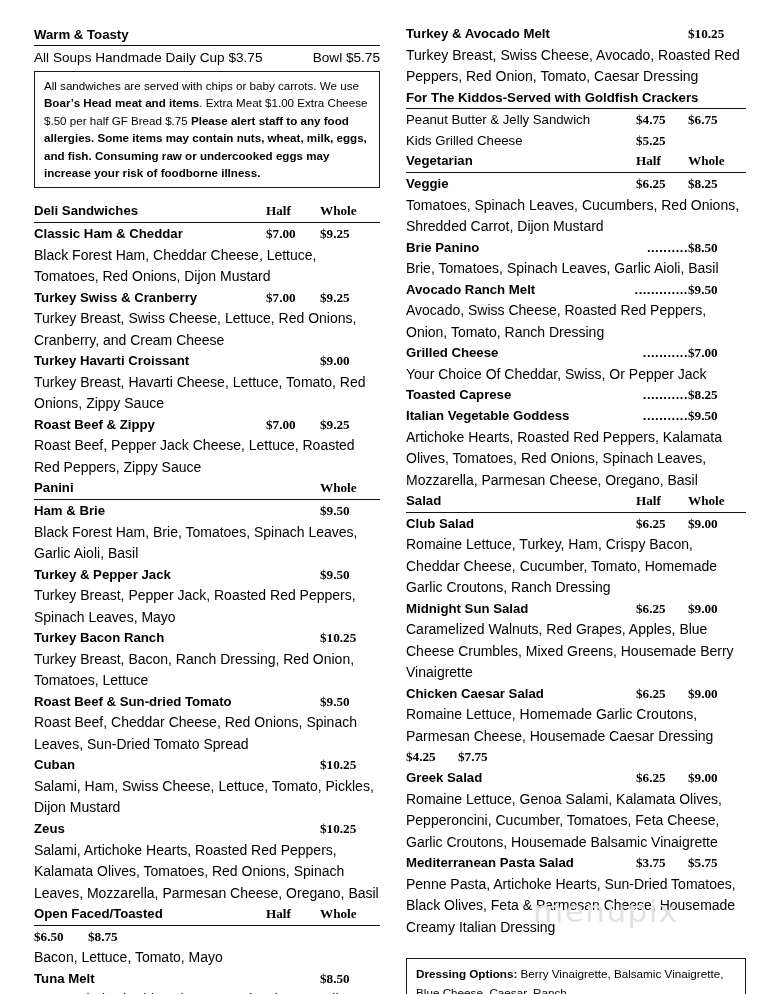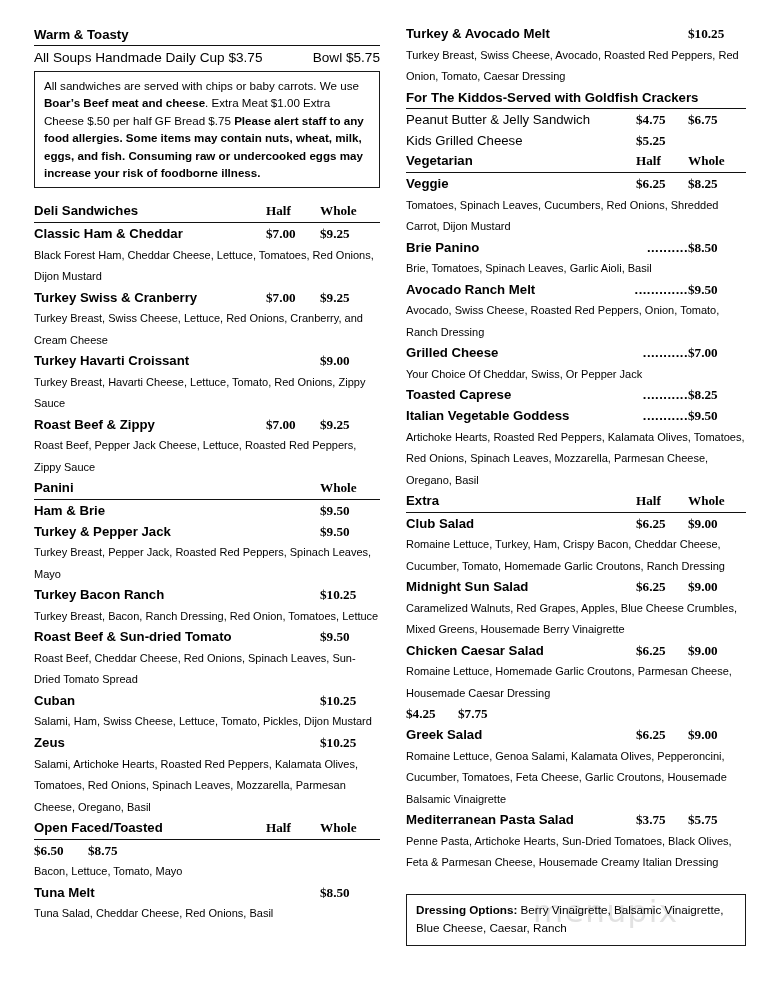--- a/index.html
+++ b/index.html
@@ -60,21 +60,21 @@
     font-family: Liberation Serif, serif;
   }
   
   .col-left .p.half  { width: 54px; }
   .col-left .p.whole { width: 60px; }
   
   .col-right .p.half  { width: 52px; }
   .col-right .p.whole { width: 58px; }
 
   .desc {
-    font-size: 11px;
+    font-size: 14px;
     line-height: 21.5px;
   }
 
   
   .soup-row {
     display: flex;
     align-items: baseline;
     font-size: 13.6px;
     line-height: 21px;
   }
@@ -137,21 +137,21 @@
 
     <div class="title-only">Warm &amp; Toasty</div>
     <div class="rule"></div>
 
     <div class="soup-row">
       <span class="nm">All Soups Handmade Daily</span>
       <span class="cup">Cup $3.75</span>
       <span class="bowl">Bowl $5.75</span>
     </div>
 
-    <div class="notice">All sandwiches are served with chips or baby carrots. We use <b>Boar’s Beef meat and cheese</b>. Extra Meat $1.00 Extra Cheese $.50 per half GF Bread $.75 <b>Please alert staff to any food allergies.  Some items may contain nuts, wheat, milk, eggs, and fish. Consuming raw or undercooked eggs may increase your risk of foodborne illness.</b></div>
+    <div class="notice">All sandwiches are served with chips or baby carrots. We use <b>Boar’s Head meat and items</b>. Extra Meat $1.00 Extra Cheese $.50 per half GF Bread $.75 <b>Please alert staff to any food allergies.  Some items may contain nuts, wheat, milk, eggs, and fish. Consuming raw or undercooked eggs may increase your risk of foodborne illness.</b></div>
 
     <div class="gap-md"></div>
 
     <div class="row hdr">
       <span class="nm">Deli Sandwiches</span>
       <span class="p half">Half</span>
       <span class="p whole">Whole</span>
     </div>
     <div class="rule"></div>
     <div>
@@ -186,20 +186,21 @@
       <span class="p half"></span>
       <span class="p whole">Whole</span>
     </div>
     <div class="rule"></div>
     <div>
         <div class="row bold">
           <span class="nm">Ham &amp; Brie</span>
           <span class="p half"></span>
           <span class="p whole">$9.50</span>
         </div>
+        <div class="desc">Black Forest Ham, Brie, Tomatoes, Spinach Leaves, Garlic Aioli, Basil</div>
         <div class="row bold">
           <span class="nm">Turkey &amp; Pepper Jack</span>
           <span class="p half"></span>
           <span class="p whole">$9.50</span>
         </div>
         <div class="desc">Turkey Breast, Pepper Jack, Roasted Red Peppers, Spinach Leaves, Mayo</div>
         <div class="row bold">
           <span class="nm">Turkey Bacon Ranch</span>
           <span class="p half"></span>
           <span class="p whole">$10.25</span>
@@ -310,21 +311,21 @@
         </div>
         <div class="row bold">
           <span class="nm">Italian Vegetable Goddess</span>
           <span class="leader">...........</span>
           <span class="p whole">$9.50</span>
         </div>
         <div class="desc">Artichoke Hearts, Roasted Red Peppers, Kalamata Olives, Tomatoes, Red Onions, Spinach Leaves, Mozzarella, Parmesan Cheese, Oregano, Basil</div>
       </div>
 
     <div class="row hdr">
-      <span class="nm">Extra</span>
+      <span class="nm">Salad</span>
       <span class="p half">Half</span>
       <span class="p whole">Whole</span>
     </div>
     <div class="rule"></div>
     <div>
         <div class="row bold">
           <span class="nm">Club Salad</span>
           <span class="p half">$6.25</span>
           <span class="p whole">$9.00</span>
         </div>

